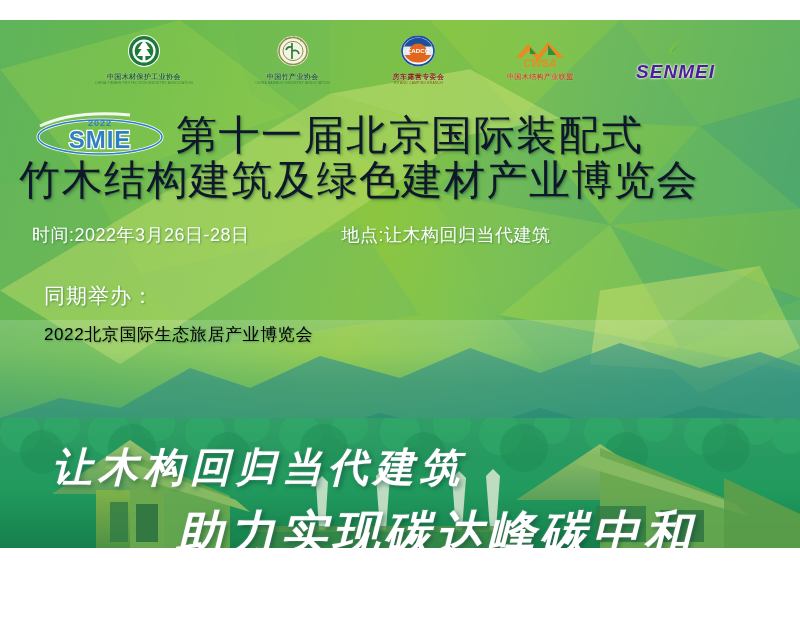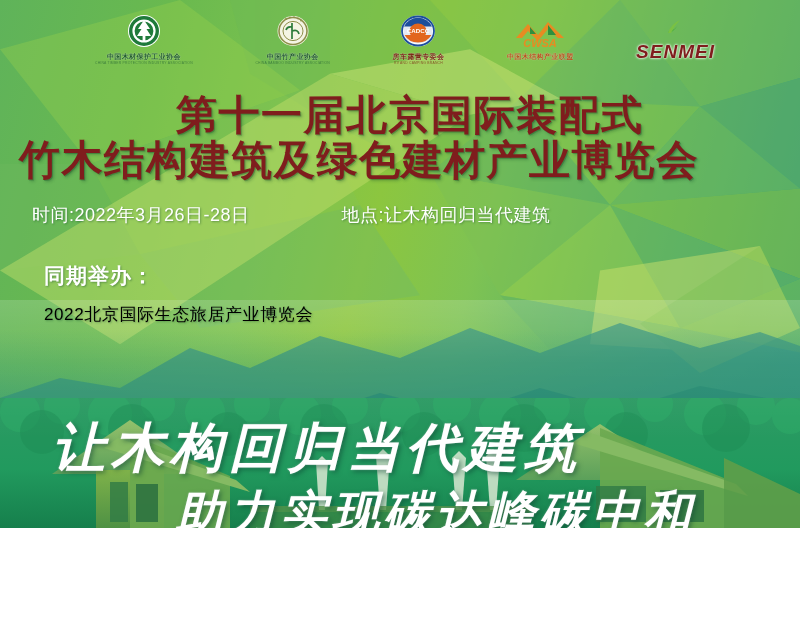--- a/index.html
+++ b/index.html
@@ -10,20 +10,21 @@
   body {
     font-family: "Liberation Sans", sans-serif;
   }
 
   .poster {
     position: relative;
     width: 800px;
     height: 528px;
     overflow: hidden;
     background: #6cb551;
+    margin-top: 20px;
   }
 
   
   .bg-base {
     position: absolute;
     inset: 0;
     background: linear-gradient(105deg,
         #5fb35a 0%,
         #69b94f 18%,
         #7cc24e 34%,
@@ -118,21 +119,21 @@
   .l2 .cn-name { color: #235c2f; }
   .l2 .en-name { color: #2c6b36; }
   .l3 .cn-name { color: #7a2a16; }
   .l3 .en-name { color: #7a2a16; }
   .l4 .cn-name { color: #b4541c; }
   .l5 .word {
     font-size: 19px;
     font-weight: bold;
     font-style: italic;
     letter-spacing: 1px;
-    color: #7f1d1d;
+    color: #4c1d95;
     text-shadow: 0 0 2px #ffffff, 0 0 3px #ffffff;
   }
 
   
   .smie {
     position: absolute;
     left: 34px;
     top: 92px;
     width: 132px;
     height: 46px;
@@ -147,25 +148,25 @@
     width: 612px;
   }
   .headline-2 {
     position: absolute;
     left: 19px;
     top: 137px;
     width: 760px;
   }
   .title-line {
     font-family: "Liberation Sans", sans-serif;
-    font-weight: bold;
+    font-weight: normal;
     font-size: 41px;
     line-height: 46px;
     letter-spacing: 1.5px;
-    color: #7f1d1d;
+    color: #0f172a;
     white-space: nowrap;
     text-shadow: 1px 1px 0 rgba(30,90,45,0.35), 2px 2px 3px rgba(20,70,40,0.30);
   }
 
   
   .meta-row {
     position: absolute;
     left: 32px;
     top: 203px;
     width: 740px;
@@ -184,21 +185,21 @@
 
   
   .concurrent {
     position: absolute;
     left: 44px;
     top: 262px;
     width: 520px;
   }
   .concurrent-title {
     font-size: 21px;
-    font-weight: bold;
+    font-weight: normal;
     letter-spacing: 1px;
     color: #ffffff;
     margin-bottom: 13px;
     text-shadow: 1px 1px 2px rgba(25,80,45,0.45);
   }
   .concurrent-item {
     font-size: 17px;
     letter-spacing: 0.6px;
     color: #000000;
     margin-bottom: 15px;
@@ -220,21 +221,21 @@
   }
   .slogan-text {
     font-family: "DejaVu Serif", serif;
     font-weight: bold;
     font-style: italic;
     color: #ffffff;
     white-space: nowrap;
     text-shadow: 2px 2px 5px rgba(10,60,45,0.55), 0 0 2px rgba(255,255,255,0.4);
   }
   .slogan-1 .slogan-text {
-    font-size: 53px;
+    font-size: 40px;
     line-height: 58px;
     letter-spacing: 6px;
   }
   .slogan-2 .slogan-text {
     font-size: 47px;
     line-height: 52px;
     letter-spacing: 5px;
   }
 </style>
 </head>
@@ -440,20 +441,29 @@
       <span class="mark">
         <svg width="22" height="22" viewBox="0 0 22 22">
           <path d="M3 18 Q9 17 13 10 Q10 15 4 16 Z" fill="#4caf3f"></path>
           <path d="M3 18 Q6 9 15 5 Q9 11 6 18 Z" fill="#7ac143"></path>
         </svg>
       </span>
       <span class="word">SENMEI</span>
     </div>
   </div>
 
+  <div class="smie">
+    <svg width="132" height="46" viewBox="0 0 132 46">
+      <ellipse cx="66" cy="25" rx="62" ry="17" fill="none" stroke="#ffffff" stroke-width="3.2" opacity="0.95"></ellipse>
+      <ellipse cx="66" cy="25" rx="62" ry="17" fill="none" stroke="#2f7fc4" stroke-width="1.5"></ellipse>
+      <path d="M6 14 Q40 -2 96 3" stroke="#ffffff" stroke-width="3" fill="none" opacity="0.9"></path>
+      <text x="66" y="14" font-family="Liberation Sans, sans-serif" font-size="9" font-weight="bold" fill="#2f7fc4" text-anchor="middle" letter-spacing="1">2022</text>
+      <text x="66" y="36" font-family="Liberation Sans, sans-serif" font-size="24" font-weight="bold" fill="#2f7fc4" stroke="#ffffff" stroke-width="2.4" paint-order="stroke" text-anchor="middle" letter-spacing="1">SMIE</text>
+    </svg>
+  </div>
 
   <div class="headline">
     <div class="title-line">第十一届北京国际装配式</div>
   </div>
   <div class="headline-2">
     <div class="title-line">竹木结构建筑及绿色建材产业博览会</div>
   </div>
 
   <div class="meta-row">
     <div class="meta-item meta-date">时间:2022年3月26日-28日</div>

